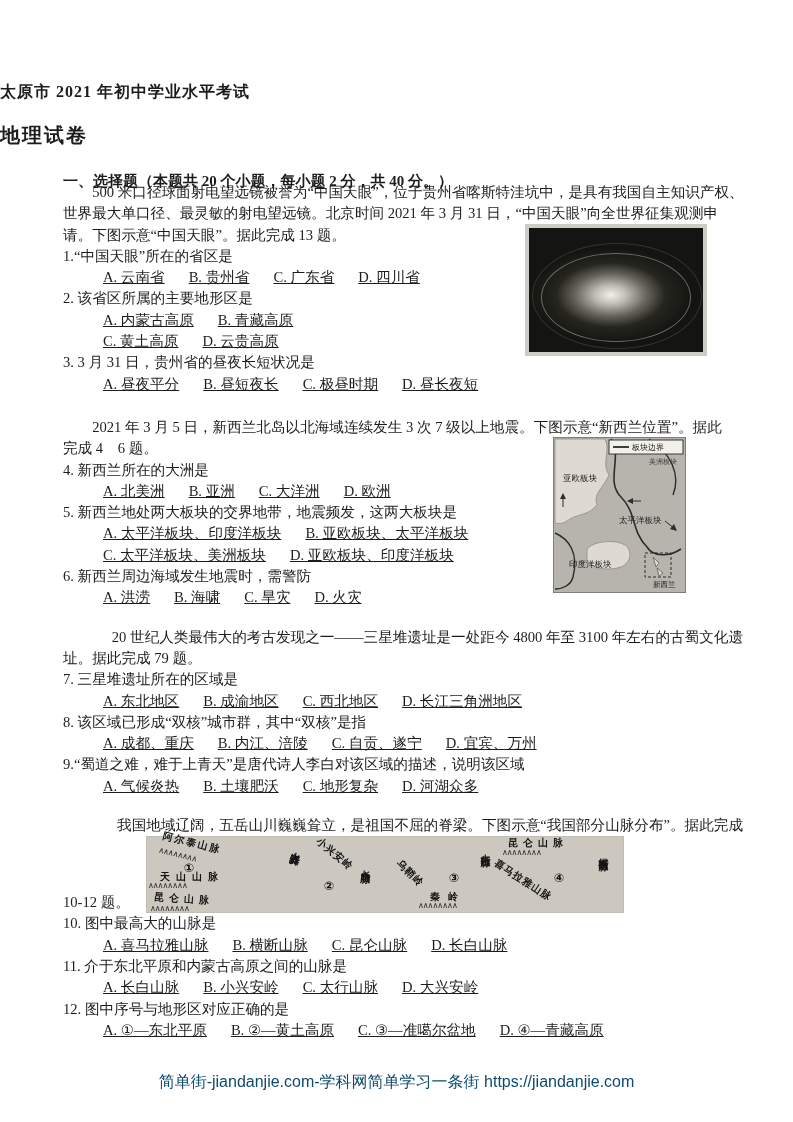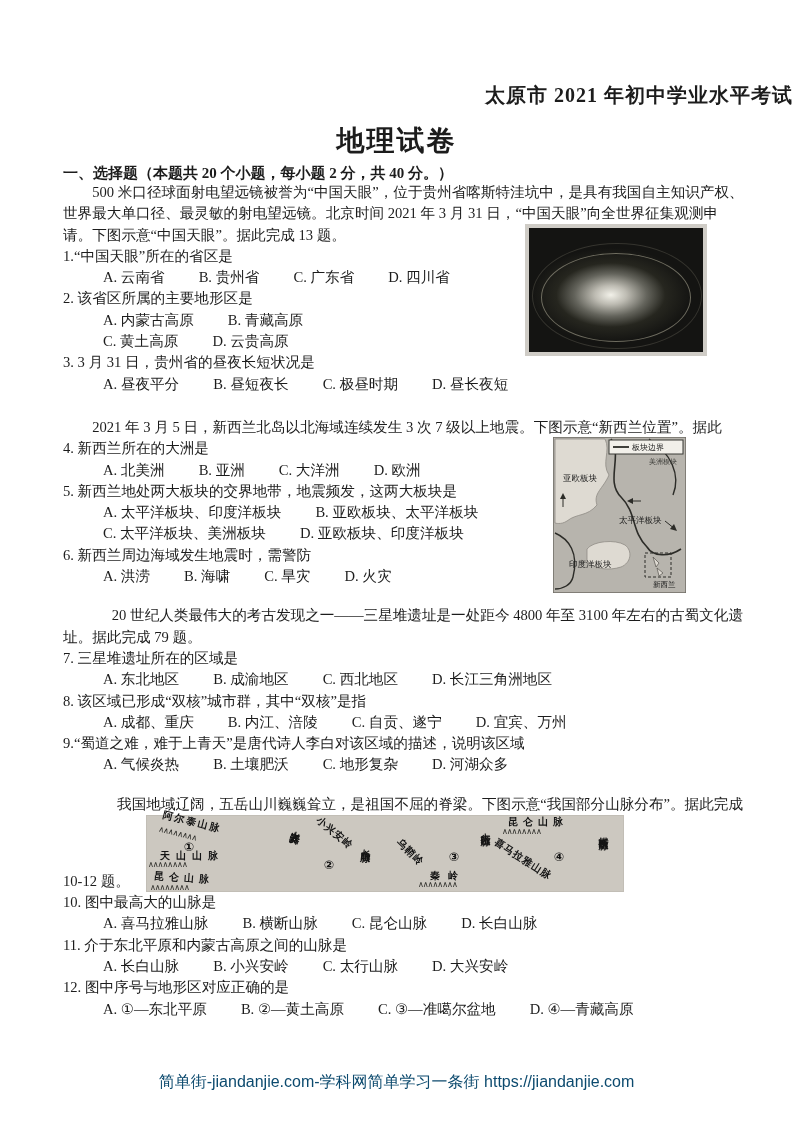--- a/index.html
+++ b/index.html
@@ -1,26 +1,26 @@
 <!DOCTYPE html>
 <html><head>
 <meta charset="utf-8">
 <style>
   html,body{margin:0;padding:0;background:#e8e8e8;}
   .page{position:relative;width:793px;height:1122px;background:#ffffff;margin:0 auto;
         font-family:"Liberation Serif","DejaVu Serif",serif;color:#1c1c1c;overflow:hidden;}
-  .title{position:absolute;top:82px;left:0;width:100%;text-align:right;
-         font-size:20px;font-weight:bold;letter-spacing:1px;}
-  .subtitle{position:absolute;top:122px;left:0;width:100%;text-align:center;
-         font-size:28px;font-weight:bold;letter-spacing:2px;}
-  .section{position:absolute;top:164px;left:63px;font-size:15px;font-weight:bold;}
+  .title{position:absolute;top:82px;left:0;width:100%;text-align:left;
+         font-size:16px;font-weight:bold;letter-spacing:1px;}
+  .subtitle{position:absolute;top:122px;left:0;width:100%;
+         font-size:20px;font-weight:bold;letter-spacing:2px;}
+  .section{position:absolute;top:172px;left:63px;font-size:15px;font-weight:bold;}
   .content{position:absolute;top:182px;left:63px;width:680px;font-size:14.6px;line-height:21.3px;}
   .line{white-space:nowrap;}
   .ind{text-indent:2em;}
-  .opts{padding-left:40px;display:flex;gap:34px;white-space:nowrap;}
+  .opts{padding-left:40px;display:flex;gap:24px;white-space:nowrap;text-decoration:underline;}
   .gap22{margin-top:22px;}
   .gap18{margin-top:18px;text-align:right;}
   .map-row{display:flex;align-items:flex-end;}
   .map-row .line{flex:0 0 auto;}
   
   .photo{position:absolute;left:525px;top:224px;width:182px;height:132px;background:#cfccc6;
          padding:4px;box-sizing:border-box;}
   .photo-inner{width:100%;height:100%;position:relative;
      background:radial-gradient(ellipse 46% 38% at 47% 54%,#f2f1e9 0%,#bdbbb2 20%,#64645c 45%,#26261f 68%,#141412 100%);}
   .dish-ring{position:absolute;left:7%;top:20%;width:85%;height:70%;border-radius:50%;
@@ -74,20 +74,21 @@
 
     <div class="line">3. 3 月 31 日，贵州省的昼夜长短状况是</div>
     <div class="opts">
       <span>A. 昼夜平分</span>
       <span>B. 昼短夜长</span>
       <span>C. 极昼时期</span>
       <span>D. 昼长夜短</span>
     </div>
 
     <div class="line ind gap22">2021 年 3 月 5 日，新西兰北岛以北海域连续发生 3 次 7 级以上地震。下图示意“新西兰位置”。据此</div>
+    <div class="line">完成 4　6 题。</div>
 
     <div class="line">4. 新西兰所在的大洲是</div>
     <div class="opts">
       <span>A. 北美洲</span>
       <span>B. 亚洲</span>
       <span>C. 大洋洲</span>
       <span>D. 欧洲</span>
     </div>
 
     <div class="line">5. 新西兰地处两大板块的交界地带，地震频发，这两大板块是</div>

